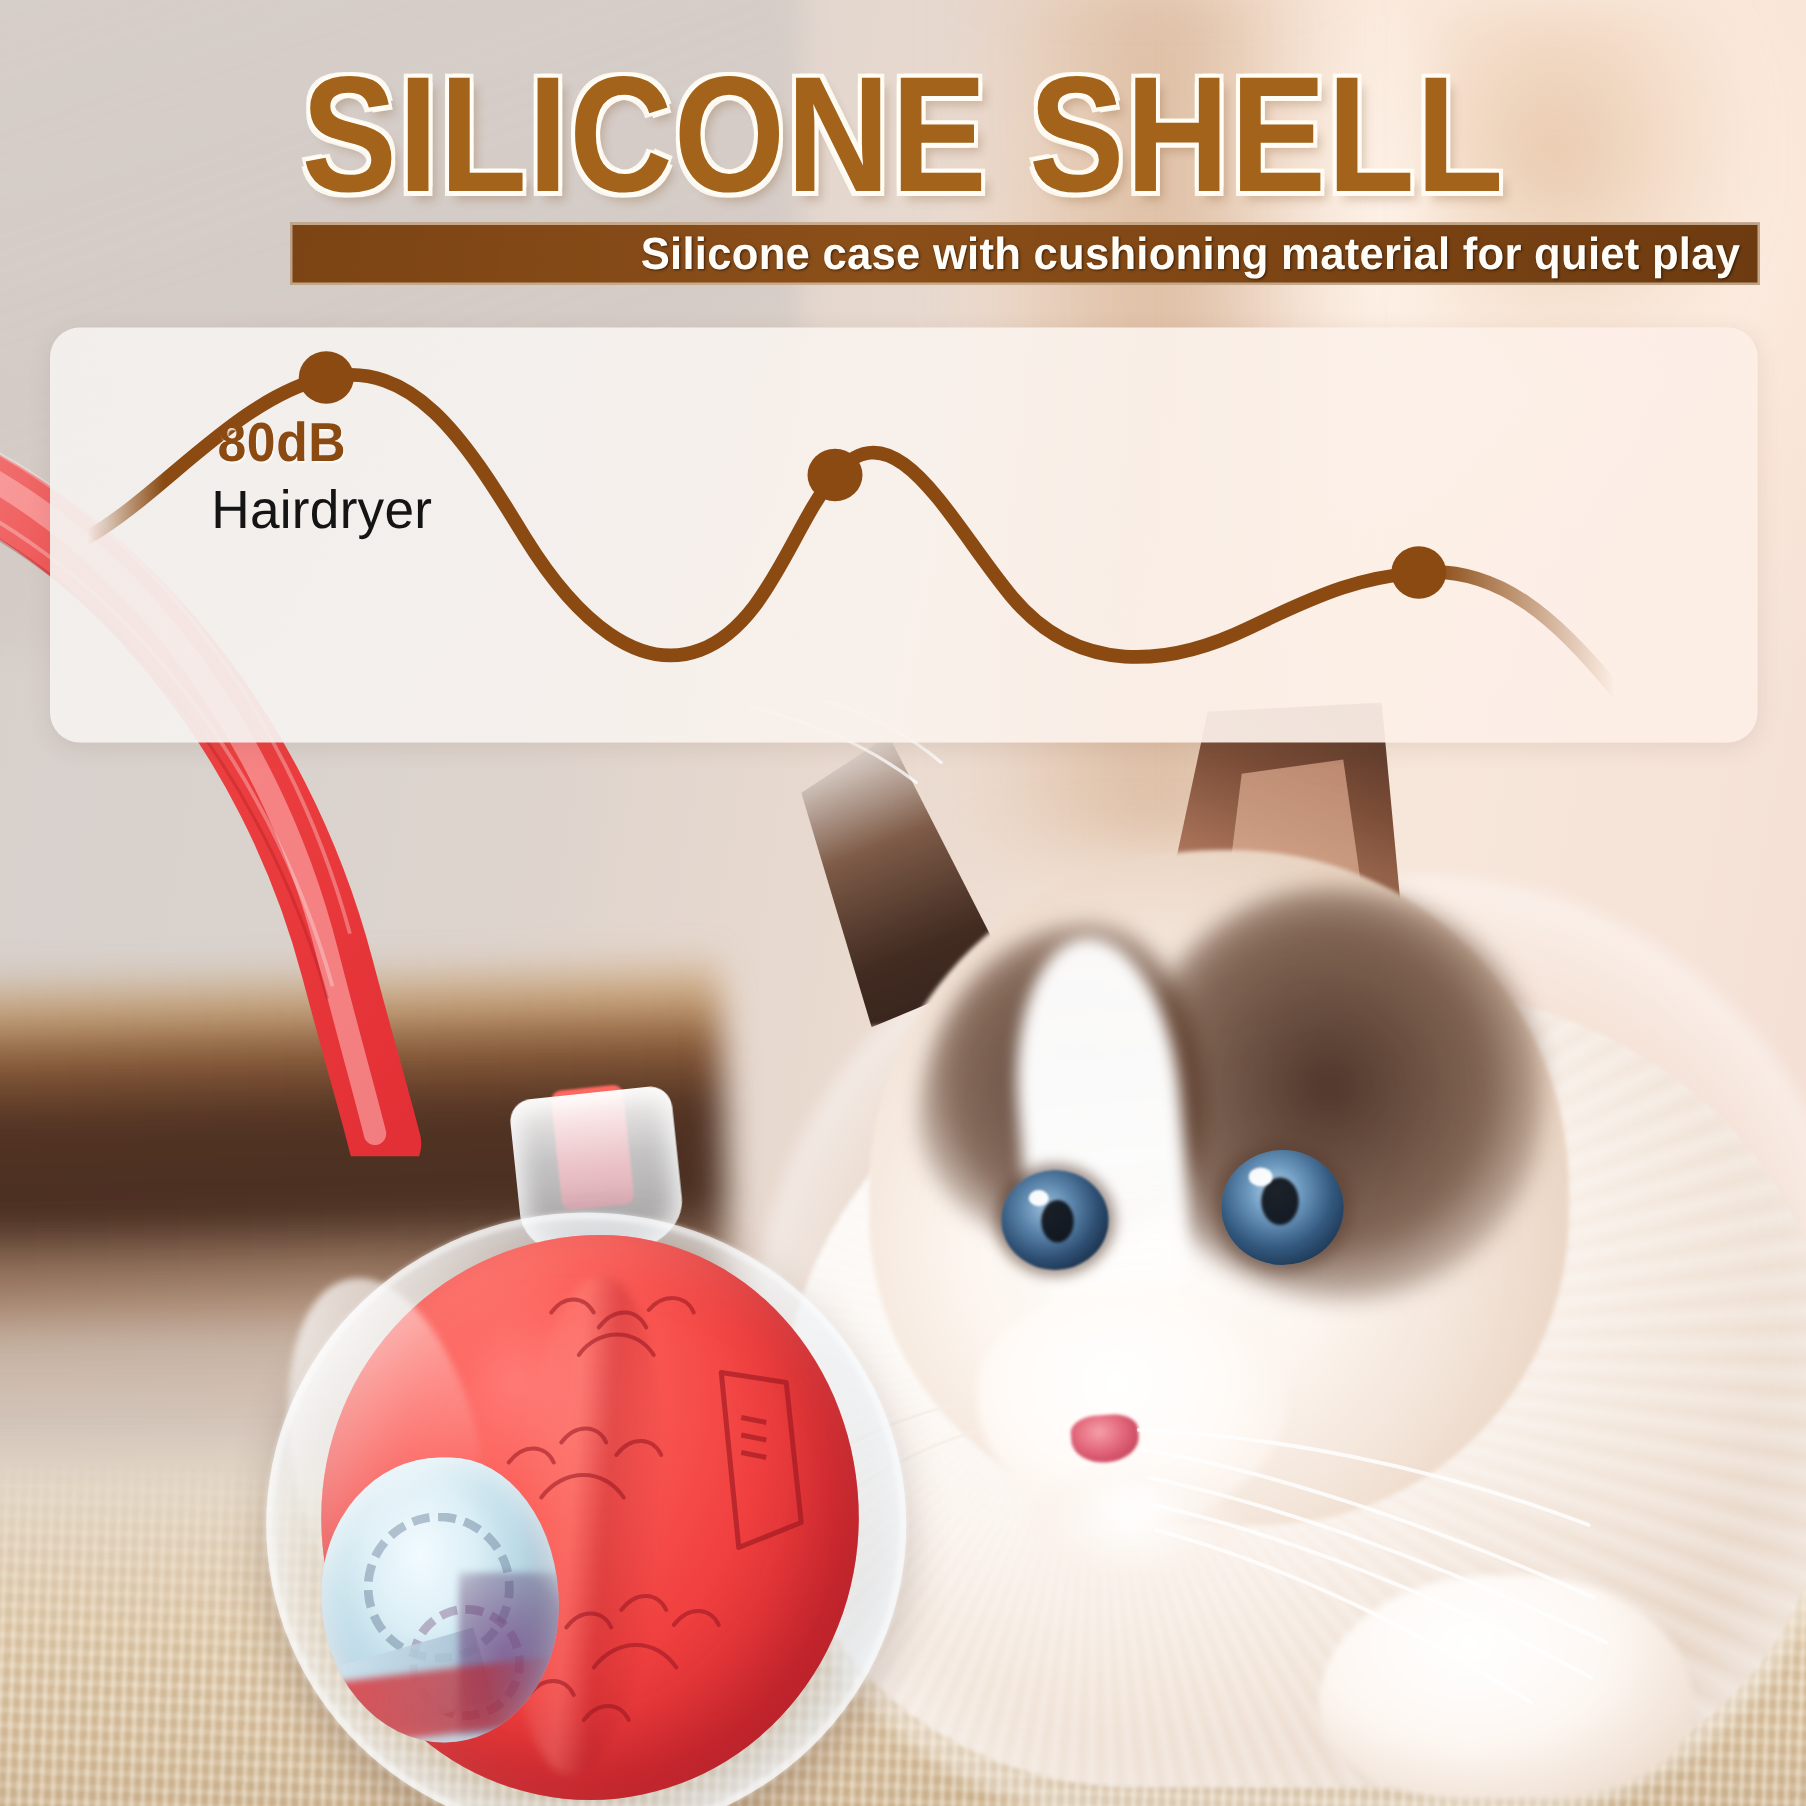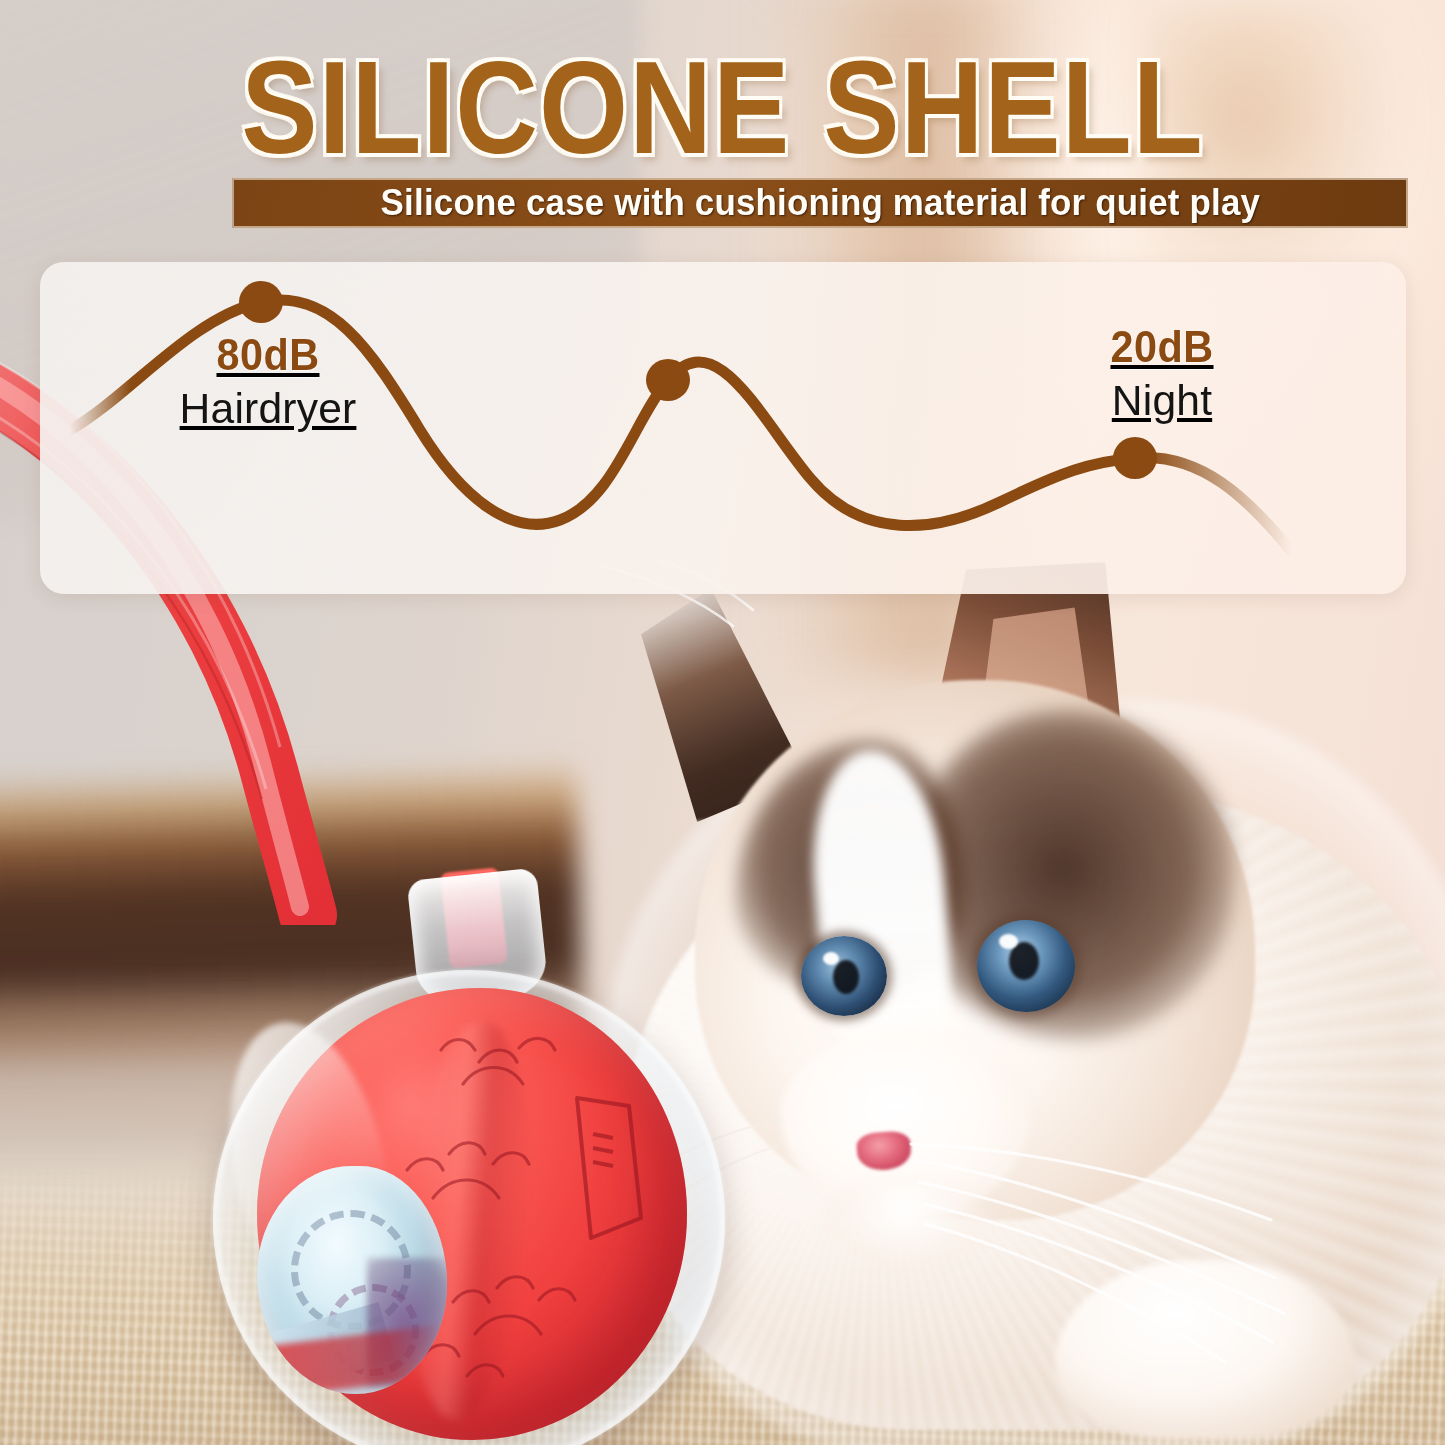--- a/index.html
+++ b/index.html
@@ -345,21 +345,21 @@
       -3px -3px 0 rgba(255,253,245,.9),
       5px 6px 7px rgba(120,70,20,.25);
     white-space:nowrap;
   }
 
   
   .subbar {
     position:absolute; left:232px; top:178px; width:1176px; height:50px;
     background:linear-gradient(95deg, #7c4414 0%, #8b4f19 40%, #7a4313 72%, #6d3b10 100%);
     border:2px solid rgba(255,248,234,.55);
-    display:flex; align-items:center; justify-content:center;
+    display:flex; align-items:center; justify-content:flex-end;
   }
   .subbar span {
     color:#fffdf7;
     font-size:36px;
     font-weight:bold;
     letter-spacing:.2px;
     transform:scaleX(.97);
     text-shadow:1px 1px 2px rgba(40,18,4,.75);
     white-space:nowrap;
   }
@@ -371,21 +371,21 @@
     background:linear-gradient(105deg,
       rgba(244,241,238,.93) 0%,
       rgba(246,242,239,.93) 28%,
       rgba(250,242,236,.93) 52%,
       rgba(252,240,232,.93) 76%,
       rgba(253,238,230,.93) 100%);
     box-shadow:0 4px 18px rgba(120,88,64,.13);
   }
   .wave-svg { position:absolute; left:0; top:0; width:1445px; height:640px; pointer-events:none; }
 
-  .wave-label { position:absolute; text-align:center; white-space:nowrap;text-decoration:underline; }
+  .wave-label { position:absolute; text-align:left; white-space:nowrap; }
   .wave-label .db {
     display:block;
     font-weight:bold;
     font-size:44px;
     color:#8a4a12;
     letter-spacing:.5px;
     transform:scaleX(.94);
     text-shadow:1px 1px 1px rgba(255,255,255,.8);
   }
   .wave-label .nm {
@@ -550,24 +550,20 @@
     <ellipse cx="668" cy="380" rx="22" ry="21" fill="#8a4a12"></ellipse>
     <ellipse cx="1135" cy="458" rx="22" ry="21" fill="#8a4a12"></ellipse>
   </svg>
 
   <div class="wave-label lbl-hairdryer">
     <span class="db">80dB</span>
     <span class="nm">Hairdryer</span>
   </div>
 
 
-  <div class="wave-label lbl-night">
-    <span class="db">20dB</span>
-    <span class="nm">Night</span>
-  </div>
 
   <div class="title">SILICONE SHELL</div>
 
   <div class="subbar">
     <span>Silicone case with cushioning material for quiet play</span>
   </div>
 
 </div>
 
 </body></html>

